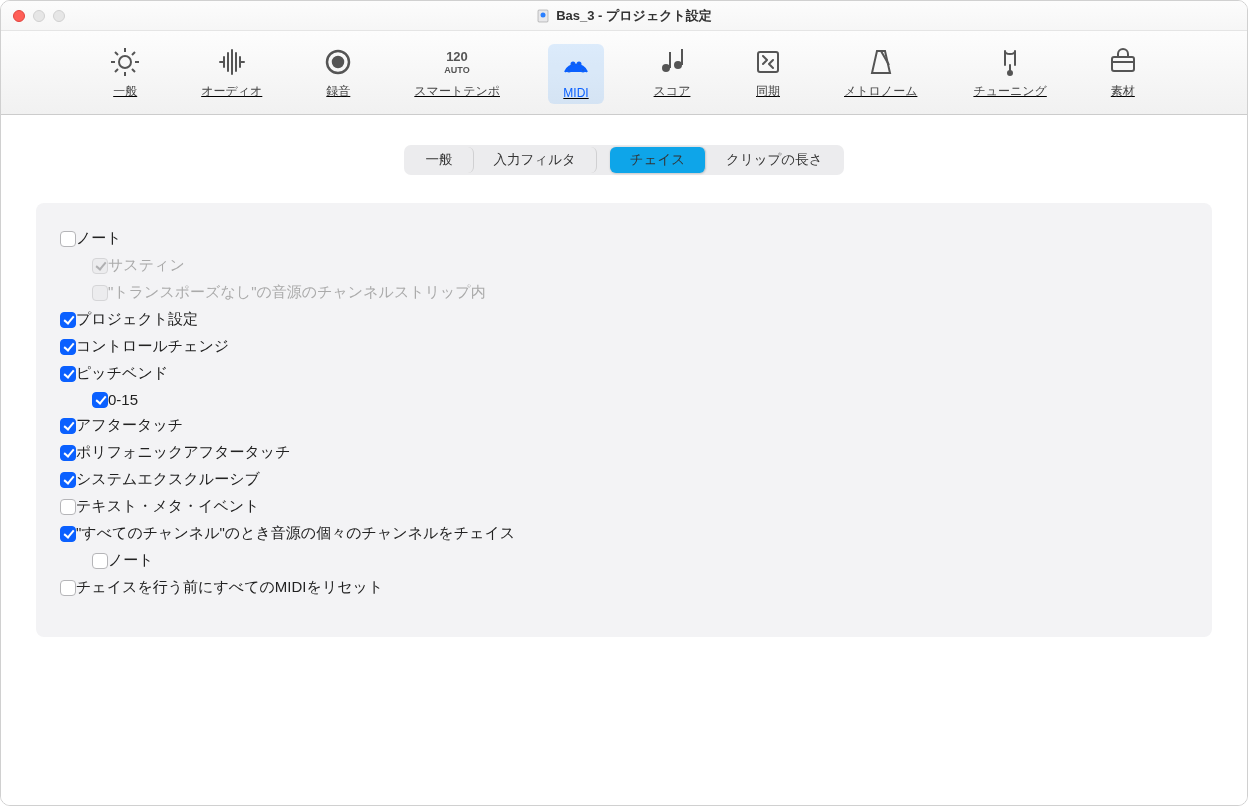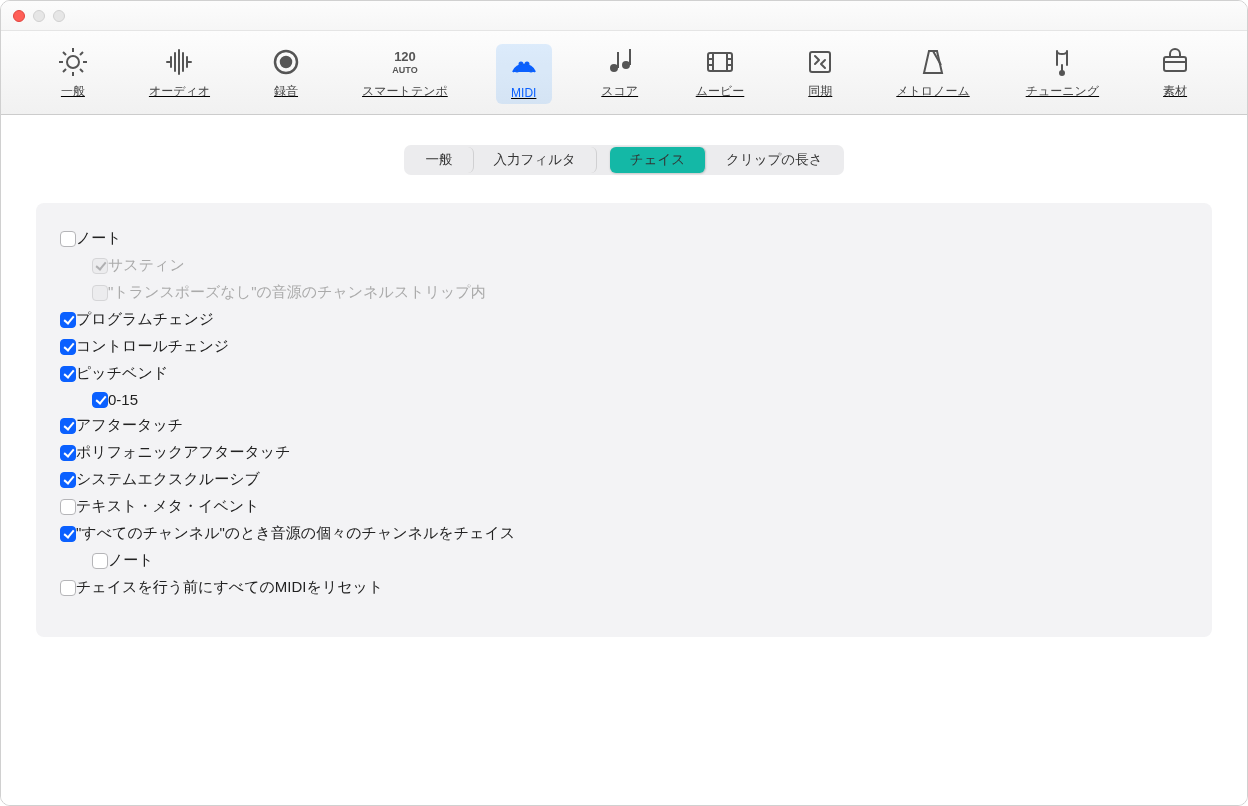--- a/index.html
+++ b/index.html
@@ -17,21 +17,21 @@
 .tool.active { background: rgba(0,122,255,0.12); }
 .tool.active .tool-label { color: #0a60ff; }
 .tool.active svg { stroke: #0a60ff; fill: #0a60ff; }
 .tool-icon { width: 34px; height: 34px; display: flex; align-items: center; justify-content: center; color: #555; }
 .tool-label { font-size: 12px; color: #444; white-space: nowrap; }
 .content { flex: 1; padding: 30px 25px; background: #fff; }
 .segmented { display: flex; justify-content: center; margin-bottom: 28px; }
 .seg-group { display: flex; background: #ececee; border-radius: 7px; padding: 2px; gap: 0; }
 .seg { padding: 4px 20px; font-size: 13.5px; color: #333; border-radius: 6px; cursor: pointer; border-right: 1px solid #d0d0d2; }
 .seg:last-child { border-right: none; }
-.seg.active { background: #14b8a6; box-shadow: 0 0.5px 2px rgba(0,0,0,0.15); margin-left: 13px; }
+.seg.active { background: #0ea5e9; box-shadow: 0 0.5px 2px rgba(0,0,0,0.15); margin-left: 13px; }
 .panel { background: #f3f3f5; border-radius: 8px; padding: 22px 24px 36px; margin: 0 10px; }
 .row { display: flex; align-items: center; gap: 0; padding: 4px 0; font-size: 15px; color: #222; }
 .row.indent1 { padding-left: 32px; }
 .row.disabled { color: #aaa; }
 .chk { appearance: none; width: 16px; height: 16px; border-radius: 4px; border: 1px solid #b5b5b8; background: #fff; position: relative; cursor: pointer; flex-shrink: 0; }
 .chk:checked { background: #0a60ff; border-color: #0a60ff; }
 .chk:checked::after { content: ""; position: absolute; left: 4.5px; top: 1px; width: 4px; height: 8px; border: solid #fff; border-width: 0 2px 2px 0; transform: rotate(40deg); }
 .chk:disabled { border-color: #d5d5d7; background: #ececee; cursor: default; }
 .chk:disabled:checked { background: #ececee; }
 .chk:disabled:checked::after { border-color: #b0b0b2; }
@@ -39,20 +39,29 @@
 </head>
 <body>
 
 <div class="window">
   <div class="titlebar">
     <div class="traffic">
       <div class="dot red"></div>
       <div class="dot grey"></div>
       <div class="dot grey"></div>
     </div>
+    <div class="title-wrap">
+      <span class="title-icon">
+        <svg viewBox="0 0 14 14">
+            <rect x="2" y="1" width="10" height="12" rx="1" fill="#e8e8ea" stroke="#888" stroke-width="0.5"></rect>
+            <circle cx="7" cy="6" r="2.5" fill="#2a7fff"></circle>
+          </svg>
+      </span>
+      <span>Bas_3 - プロジェクト設定</span>
+    </div>
   </div>
 
   <div class="toolbar" id="toolbar">
       <div class="tool">
         <div class="tool-icon">
           <svg viewBox="0 0 34 34" fill="none" stroke="#555" stroke-width="2">
             <circle cx="17" cy="17" r="6"></circle>
             <path d="M17 3v4M17 27v4M31 17h-4M7 17H3M27 7l-3 3M10 24l-3 3M27 27l-3-3M10 10L7 7"></path>
           </svg>
         </div>
@@ -99,29 +108,20 @@
       <div class="tool">
         <div class="tool-icon">
           <svg viewBox="0 0 34 34" fill="#555">
             <circle cx="11" cy="23" r="4"></circle>
             <circle cx="23" cy="20" r="4"></circle>
             <rect x="14" y="7" width="2" height="16"></rect>
             <rect x="26" y="4" width="2" height="16"></rect>
           </svg>
         </div>
         <div class="tool-label">スコア</div>
-      </div>
-      <div class="tool">
-        <div class="tool-icon">
-          <svg viewBox="0 0 34 34" fill="none" stroke="#555" stroke-width="2">
-            <rect x="5" y="8" width="24" height="18" rx="2"></rect>
-            <path d="M10 8v18M24 8v18M5 14h5M5 20h5M24 14h5M24 20h5"></path>
-          </svg>
-        </div>
-        <div class="tool-label">ムービー</div>
       </div>
       <div class="tool">
         <div class="tool-icon">
           <svg viewBox="0 0 34 34" fill="none" stroke="#555" stroke-width="2">
             <rect x="7" y="7" width="20" height="20" rx="2"></rect>
             <path d="M12 11l4 4-4 4M22 15l-4 4 4 4" stroke-linecap="round" stroke-linejoin="round"></path>
           </svg>
         </div>
         <div class="tool-label">同期</div>
       </div>
@@ -172,21 +172,21 @@
         <div class="row indent1 disabled">
           <input type="checkbox" class="chk" disabled="" checked="" style="">
           <span>サスティン</span>
         </div>
         <div class="row indent1 disabled">
           <input type="checkbox" class="chk" disabled="" style="">
           <span>"トランスポーズなし"の音源のチャンネルストリップ内</span>
         </div>
         <div class="row">
           <input type="checkbox" class="chk" checked="" style="">
-          <span>プログラムチェンジ</span>
+          <span>プロジェクト設定</span>
         </div>
         <div class="row">
           <input type="checkbox" class="chk" checked="" style="">
           <span>コントロールチェンジ</span>
         </div>
         <div class="row">
           <input type="checkbox" class="chk" checked="" style="">
           <span>ピッチベンド</span>
         </div>
         <div class="row indent1">

